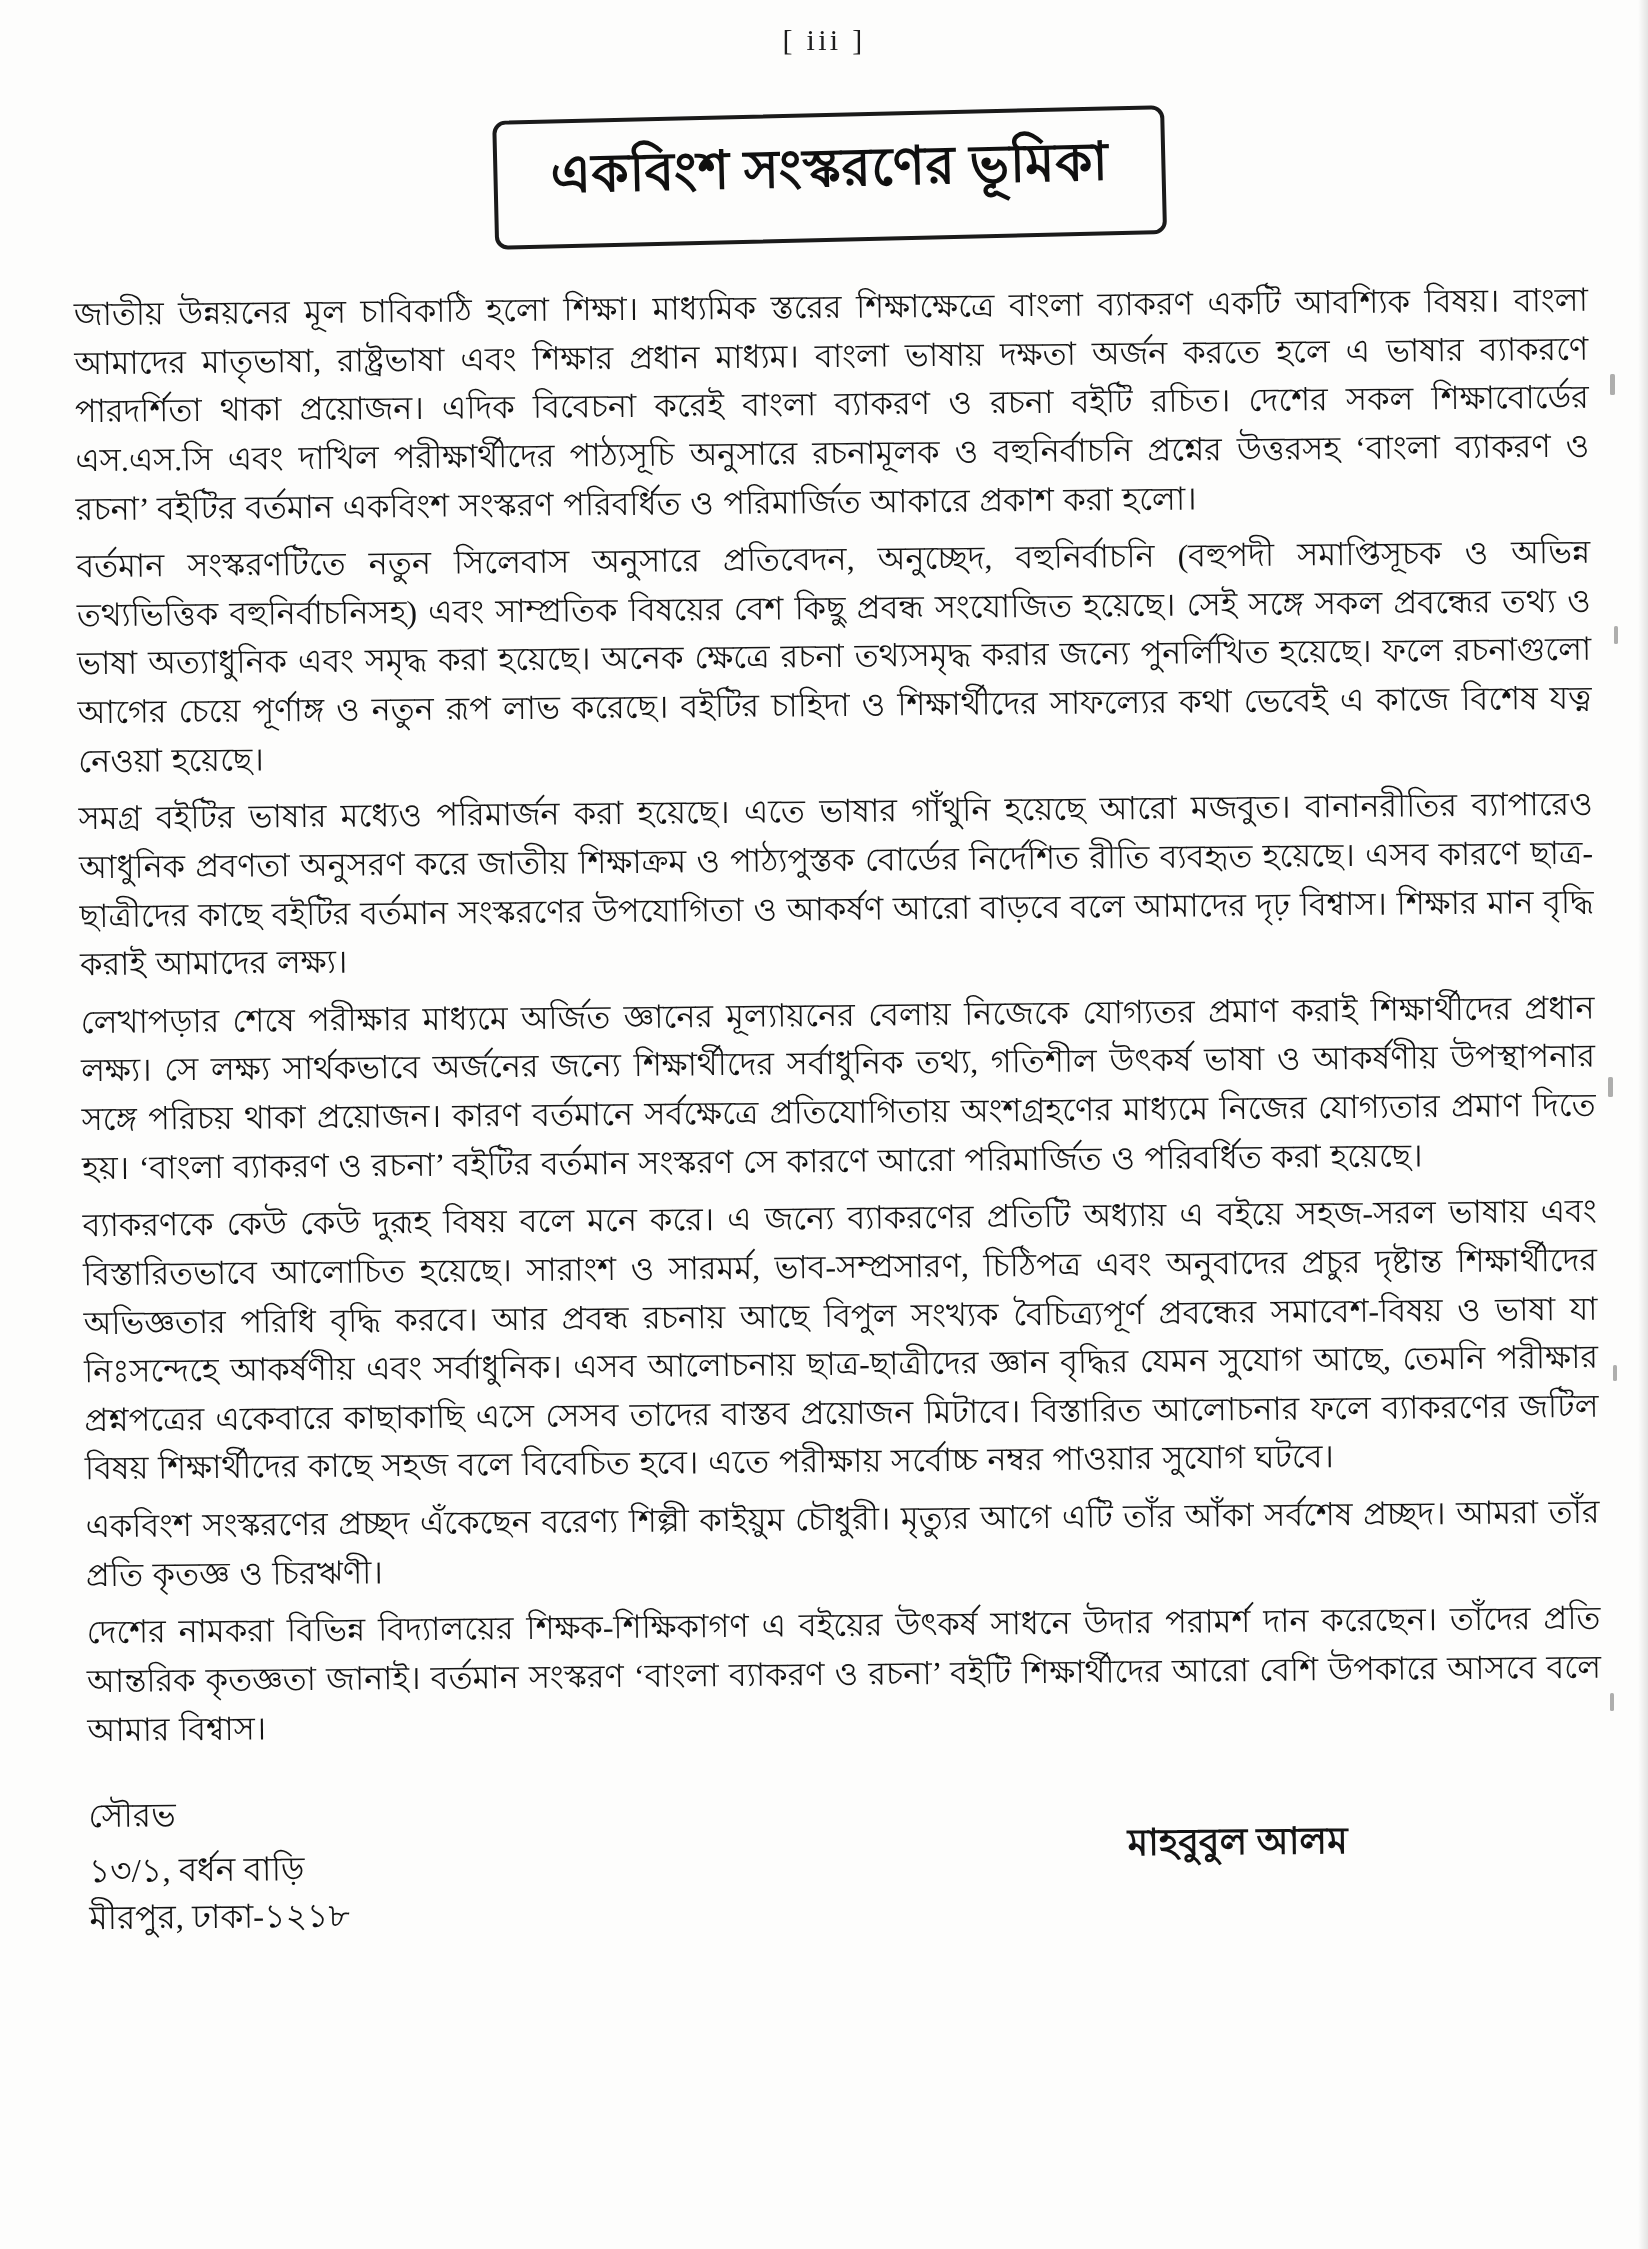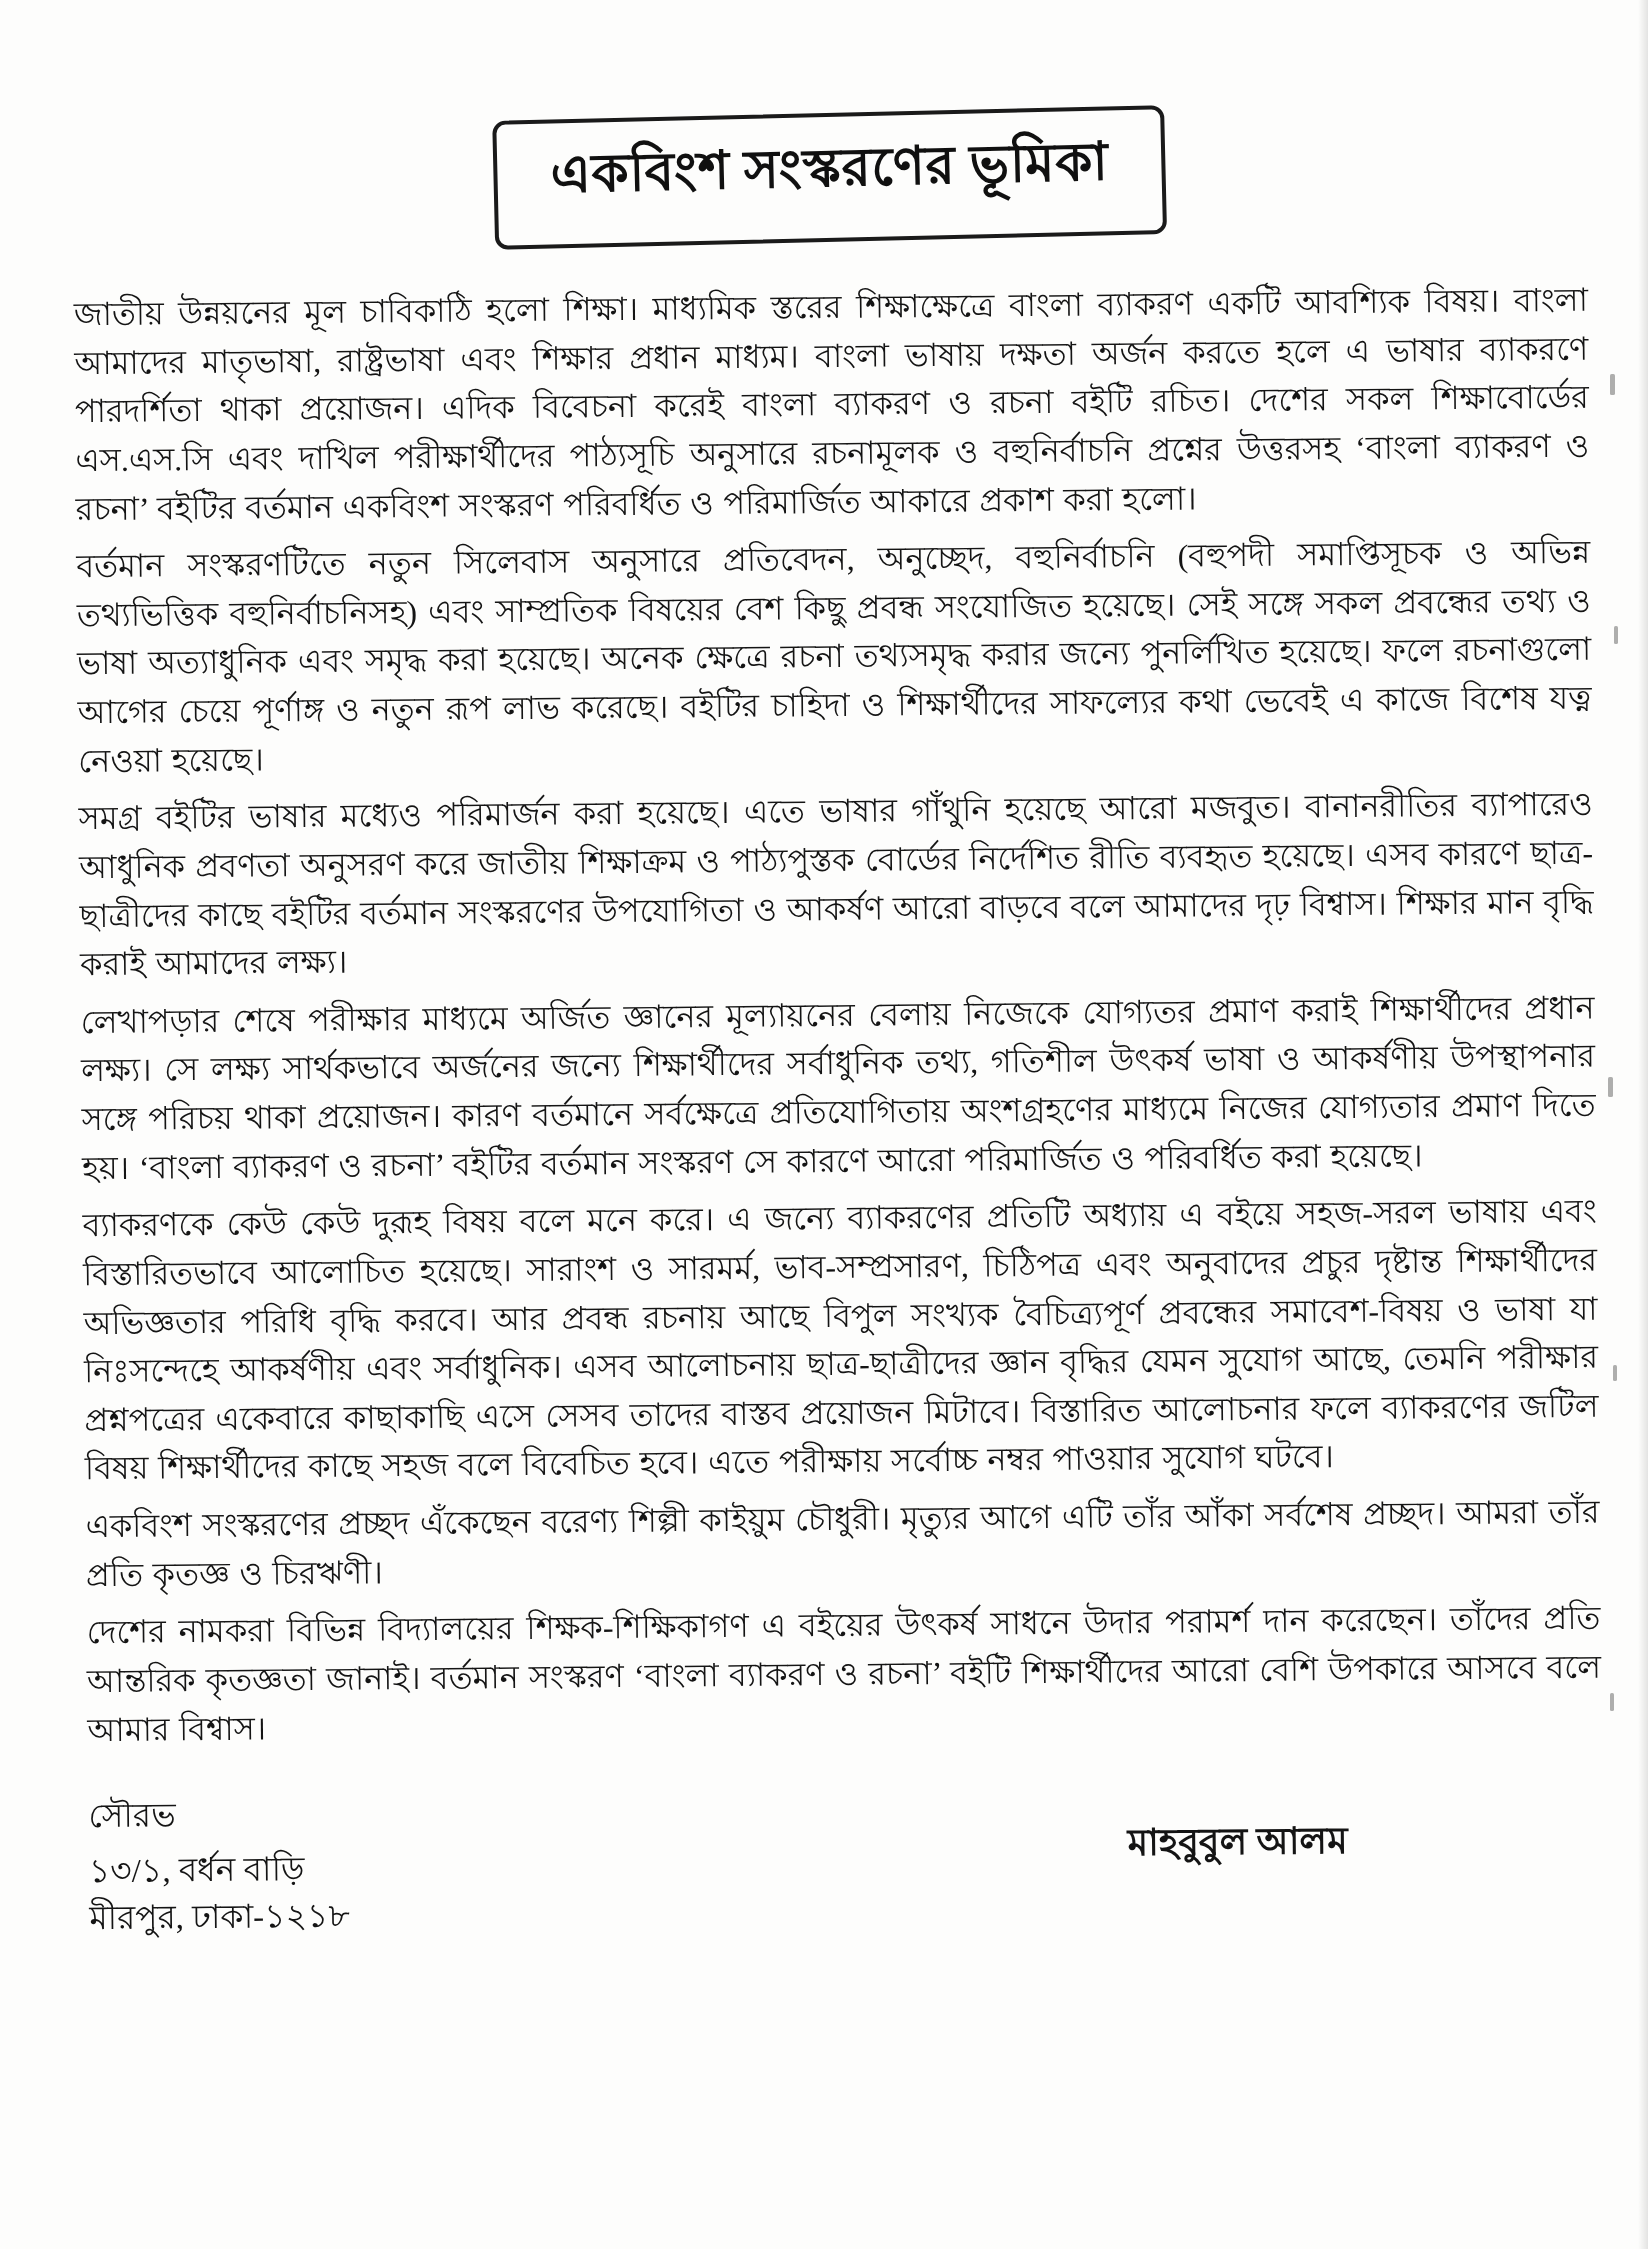--- a/index.html
+++ b/index.html
@@ -98,20 +98,21 @@
   .artifact.a2 { right: 30px; top: 626px;  width: 4.1px; height: 18px; }
   .artifact.a3 { right: 35px; top: 1077px; width: 5px; height: 20px; }
   .artifact.a4 { right: 31px; top: 1365px; width: 4.1px; height: 16.4px; }
   .artifact.a5 { right: 34px; top: 1693px; width: 4.1px; height: 18px; }
 </style>
 </head>
 <body>
 
 <div class="page">
 
+  <div class="page-number">[ iii ]</div>
 
   <div class="content" lang="bn">
 
     <div class="title-box">
       <h1 class="title">একবিংশ সংস্করণের ভূমিকা</h1>
     </div>
 
     <div>
       <p class="para">জাতীয় উন্নয়নের মূল চাবিকাঠি হলো শিক্ষা। মাধ্যমিক স্তরের শিক্ষাক্ষেত্রে বাংলা ব্যাকরণ একটি আবশ্যিক বিষয়। বাংলা আমাদের মাতৃভাষা, রাষ্ট্রভাষা এবং শিক্ষার প্রধান মাধ্যম। বাংলা ভাষায় দক্ষতা অর্জন করতে হলে এ ভাষার ব্যাকরণে পারদর্শিতা থাকা প্রয়োজন। এদিক বিবেচনা করেই বাংলা ব্যাকরণ ও রচনা বইটি রচিত। দেশের সকল শিক্ষাবোর্ডের এস.এস.সি এবং দাখিল পরীক্ষার্থীদের পাঠ্যসূচি অনুসারে রচনামূলক ও বহুনির্বাচনি প্রশ্নের উত্তরসহ ‘বাংলা ব্যাকরণ ও রচনা’ বইটির বর্তমান একবিংশ সংস্করণ পরিবর্ধিত ও পরিমার্জিত আকারে প্রকাশ করা হলো।</p>
       <p class="para">বর্তমান সংস্করণটিতে নতুন সিলেবাস অনুসারে প্রতিবেদন, অনুচ্ছেদ, বহুনির্বাচনি (বহুপদী সমাপ্তিসূচক ও অভিন্ন তথ্যভিত্তিক বহুনির্বাচনিসহ) এবং সাম্প্রতিক বিষয়ের বেশ কিছু প্রবন্ধ সংযোজিত হয়েছে। সেই সঙ্গে সকল প্রবন্ধের তথ্য ও ভাষা অত্যাধুনিক এবং সমৃদ্ধ করা হয়েছে। অনেক ক্ষেত্রে রচনা তথ্যসমৃদ্ধ করার জন্যে পুনর্লিখিত হয়েছে। ফলে রচনাগুলো আগের চেয়ে পূর্ণাঙ্গ ও নতুন রূপ লাভ করেছে। বইটির চাহিদা ও শিক্ষার্থীদের সাফল্যের কথা ভেবেই এ কাজে বিশেষ যত্ন নেওয়া হয়েছে।</p>

